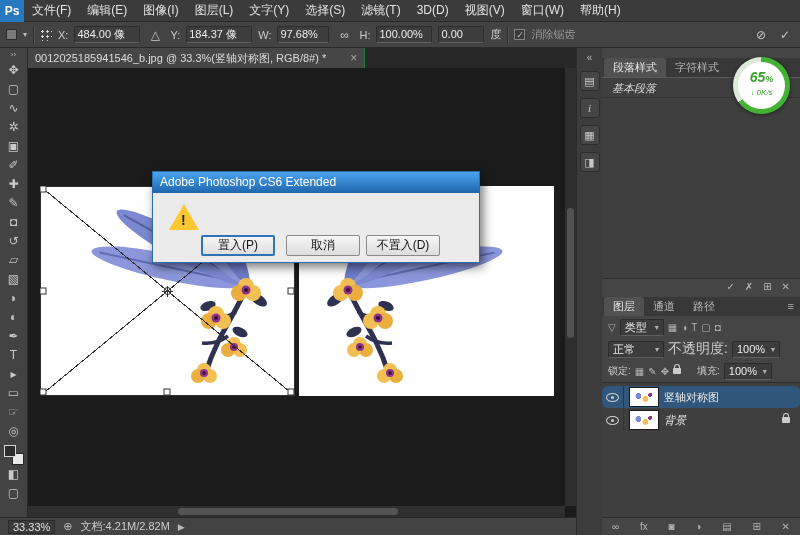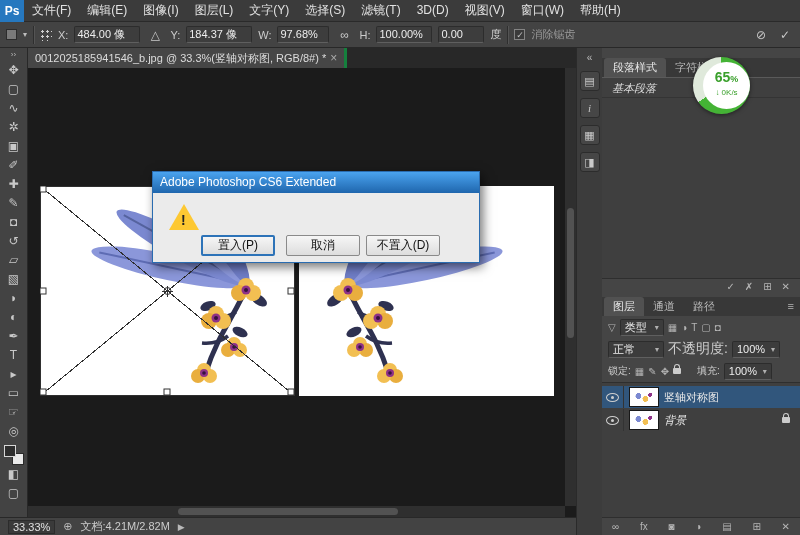--- a/index.html
+++ b/index.html
@@ -35,21 +35,21 @@
              display:flex; flex-direction:column; align-items:center; }
   .t-collapse { height:13px; line-height:13px; font-size:8px; color:#b5b5b5; width:100%; text-align:center; }
   .tool { width:28px; height:19px; line-height:19px; text-align:center; font-size:12px; color:#c9c9c9; }
   .swatches { position:relative; width:20px; height:20px; margin-top:4px; }
   .sw-fg { position:absolute; left:0; top:0; width:12px; height:12px; background:#2d2d2d; border:1px solid #d6d6d6; z-index:2; }
   .sw-bg { position:absolute; right:0; bottom:0; width:12px; height:12px; background:#e9e9e9; border:1px solid #2a2a2a; }
 
   
   .tabbar { left:28px; top:48px; width:548px; height:20px; background:#282828; display:flex; }
   .doc-tab { background:#464646; color:#dcdcdc; font-size:11px; line-height:20px; padding:0 7px;
-             display:flex; gap:4px; align-items:center; border-right:3px solid #15803d; white-space:nowrap; }
+             display:flex; gap:24px; align-items:center; border-right:1px solid #15803d; white-space:nowrap; }
   .tab-close { color:#aaa; font-size:12px; }
   .canvas { left:28px; top:68px; width:548px; height:449px; background:#1b1b1b; overflow:hidden; }
   .img-frame { position:absolute; top:118px; width:255px; height:210px; background:#ffffff; }
   .overlay { position:absolute; left:12px; top:118px; width:255px; height:210px; }
   .vscroll { position:absolute; right:0; top:0; width:11px; height:438px; background:#2f2f2f; }
   .vthumb { position:absolute; left:2px; top:140px; width:7px; height:130px; background:#525252; border-radius:4px; }
   .hscroll { position:absolute; left:0; bottom:0; width:537px; height:11px; background:#2f2f2f; }
   .hthumb { position:absolute; top:2px; left:150px; width:220px; height:7px; background:#525252; border-radius:4px; }
 
   
@@ -80,42 +80,42 @@
              display:flex; justify-content:flex-end; gap:10px; align-items:center; padding-right:10px; }
   .pficon { color:#b5b5b5; font-size:10px; }
 
   .row { position:absolute; left:0; width:198px; display:flex; align-items:center; gap:4px; padding:0 6px; }
   .dd { background:#3c3c3c; border:1px solid #2c2c2c; border-bottom-color:#5f5f5f; border-radius:2px; height:17px;
         display:flex; align-items:center; gap:4px; padding:0 4px; font-size:11px; color:#ededed; }
   .dd .arr { font-size:8px; color:#b0b0b0; margin-left:auto; }
   .mini { font-size:10px; color:#b5b5b5; }
 
   .layer-list { position:absolute; left:0; width:198px; background:#3f3f3f; border-top:1px solid #2e2e2e; }
-  .layer-row { position:absolute; left:0; width:198px; height:22px; display:flex; align-items:center; }
+  .layer-row { position:absolute; left:0; width:198px; height:22px; display:flex; align-items:center;border-radius:6px; }
   .layer-row.selected { background:#31567c; }
   .eye-cell { width:22px; height:22px; border-right:1px solid #333; display:flex; align-items:center; justify-content:center; }
   .eye-icon { width:13px; height:9px; border:1px solid #cfcfcf; border-radius:50%; position:relative; }
   .eye-icon::after { content:""; position:absolute; left:4px; top:2px; width:3px; height:3px; border-radius:50%; background:#cfcfcf; }
   .thumb { width:30px; height:20px; margin:0 5px; border:1px solid #181818; background-color:#ffffff;
            background-image:radial-gradient(circle 3px at 30% 45%, #7b89d1 95%, transparent),
                             radial-gradient(circle 3px at 55% 60%, #f2bf52 95%, transparent),
                             radial-gradient(circle 2px at 72% 38%, #8e3288 95%, transparent); }
   .layer-name { font-size:11px; color:#e8e8e8; white-space:nowrap; }
   .layer-name.italic { font-style:italic; }
   .lock-shape { width:8px; height:6px; background:#cccccc; border-radius:1px; position:relative; display:inline-block; }
   .lock-shape::before { content:""; position:absolute; top:-4px; left:1px; width:4px; height:4px;
                         border:1px solid #cccccc; border-bottom:none; border-radius:3px 3px 0 0; }
   .lfooter { position:absolute; left:0; top:469px; width:198px; height:18px; background:#454545; border-top:1px solid #2e2e2e;
              display:flex; align-items:center; justify-content:space-between; padding:0 10px; }
   .lficon { color:#b5b5b5; font-size:10px; }
 
   
-  .badge { left:693px; top:57px; width:57px; height:57px; border-radius:50%;
-           background:conic-gradient(#44b335 0% 65%, #dfe9db 65% 100%); display:flex; align-items:center; justify-content:flex-end;
-           box-shadow:0 1px 4px rgba(0,0,0,.5); z-index:40; }
+  .badge { left:733px; top:57px; width:57px; height:57px; border-radius:50%;
+           background:conic-gradient(#44b335 0% 65%, #dfe9db 65% 100%); display:flex; align-items:center; justify-content:center;
+           box-shadow:0 1px 4px rgba(0,0,0,.5); z-index:40;font-style:italic; }
   .badge-inner { width:47px; height:47px; border-radius:50%; background:#ffffff; text-align:center; padding-top:8px; }
   .badge-pct { color:#3aa02c; font-weight:bold; font-size:14px; line-height:14px; }
   .badge-pct .sign { font-size:9px; }
   .badge-speed { color:#3aa02c; font-size:8px; margin-top:2px; }
 
   
   .dialog { left:152px; top:171px; width:328px; height:92px; background:#ebebeb; border:1px solid #2a6cb0;
             box-shadow:3px 4px 10px rgba(0,0,0,.55); z-index:50; }
   .dialog-title { height:21px; background:linear-gradient(#4aa3ef,#1f66ad); color:#ffffff; font-size:12px;
                   line-height:21px; padding-left:7px; }

